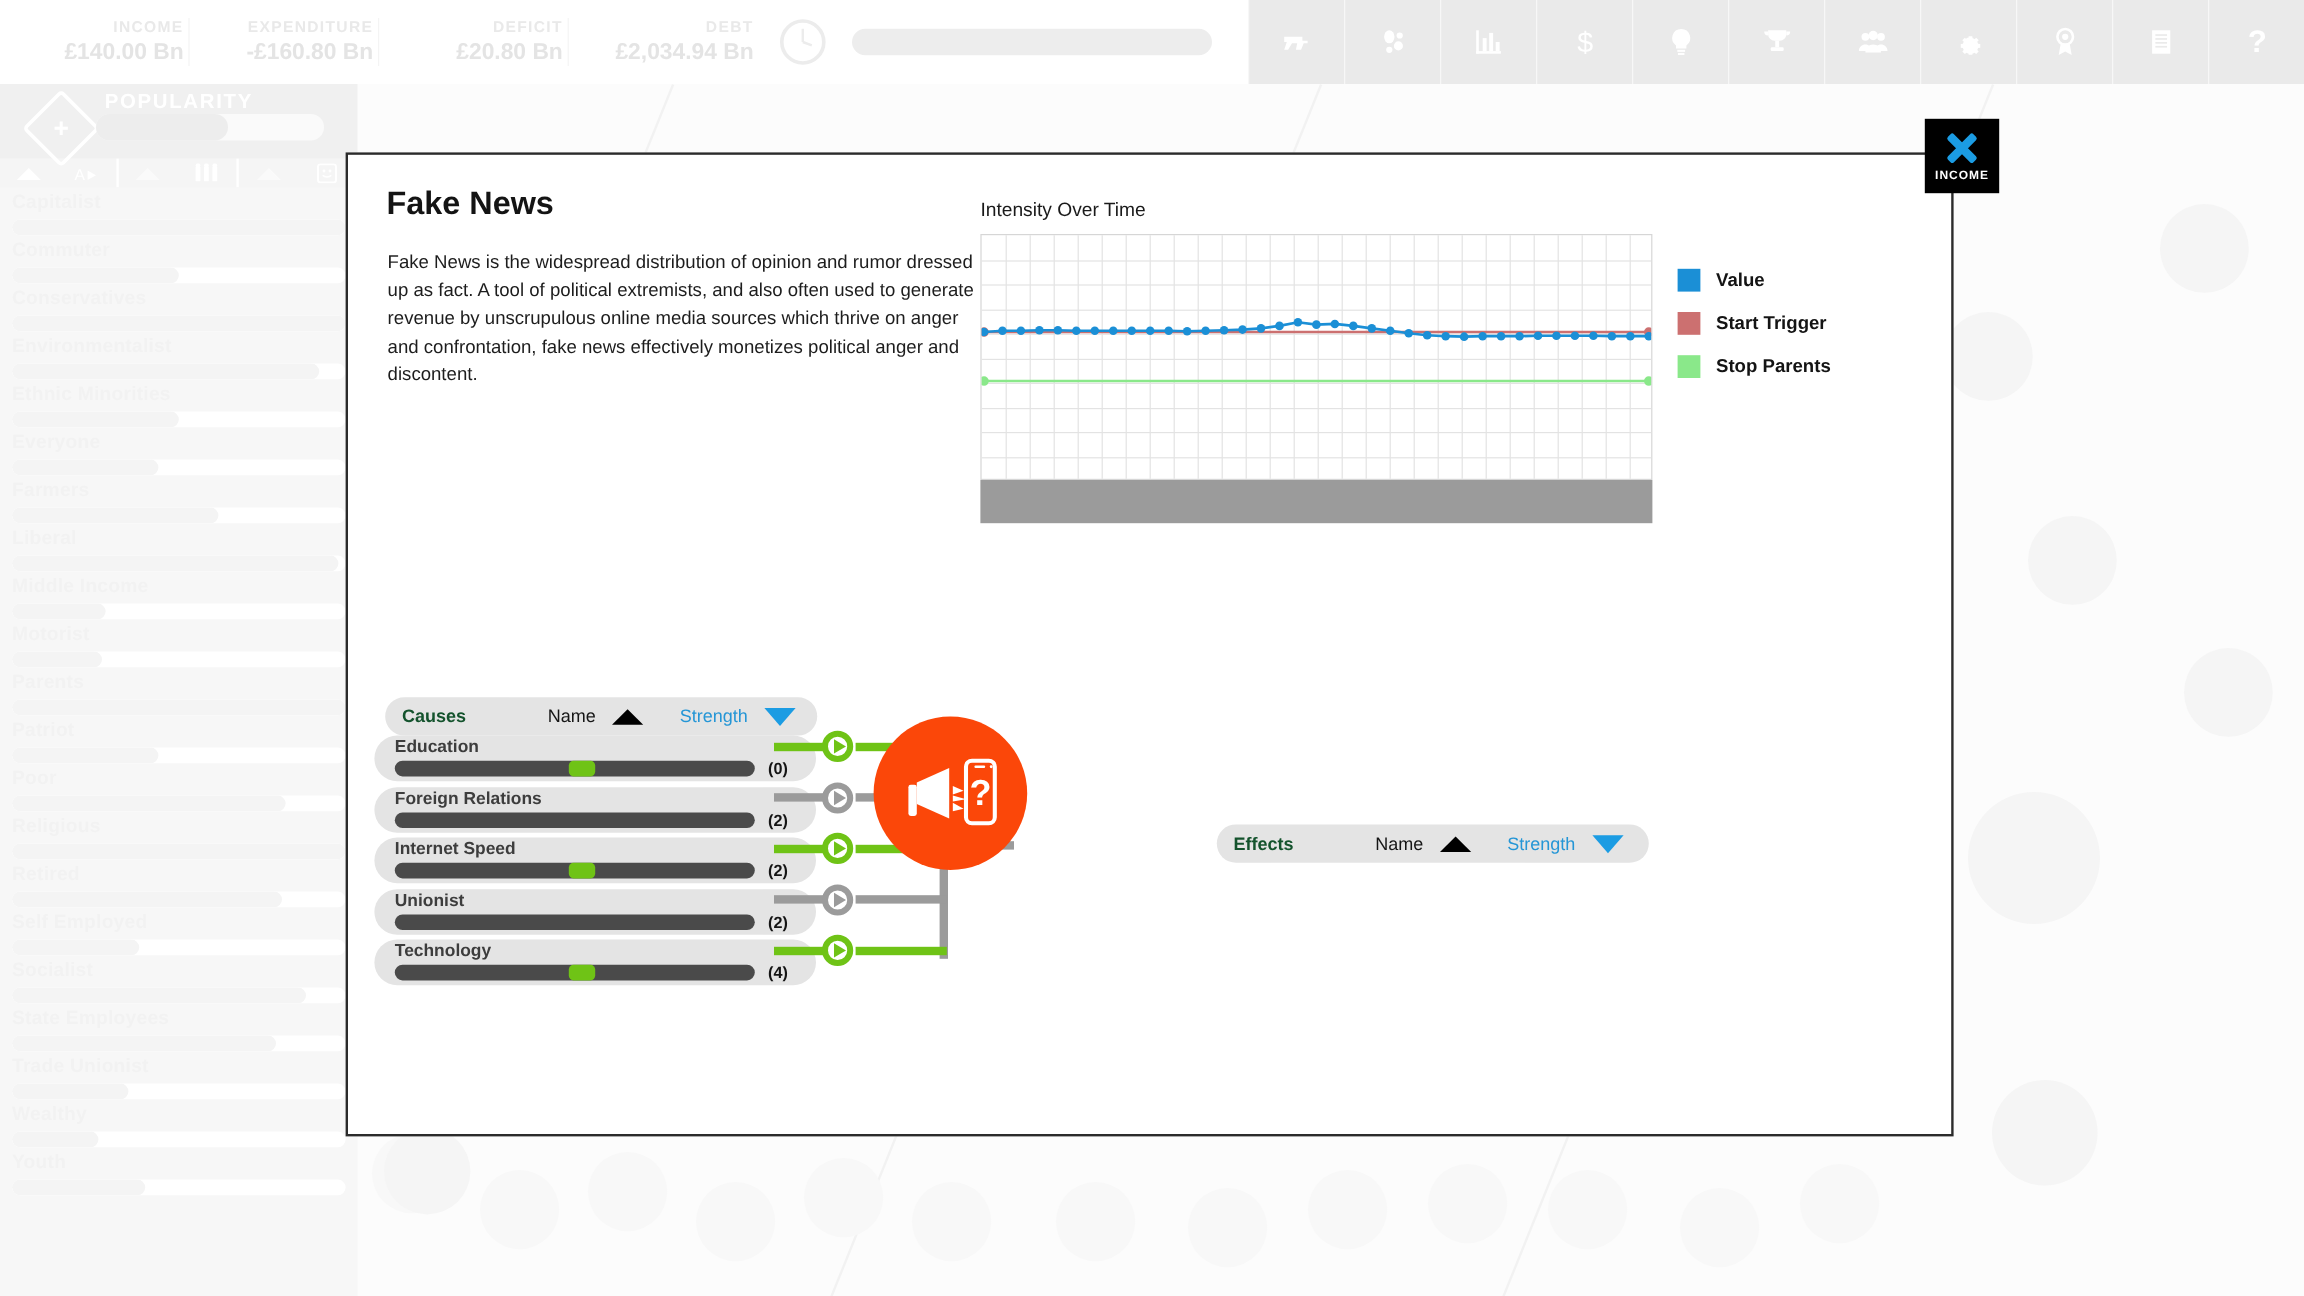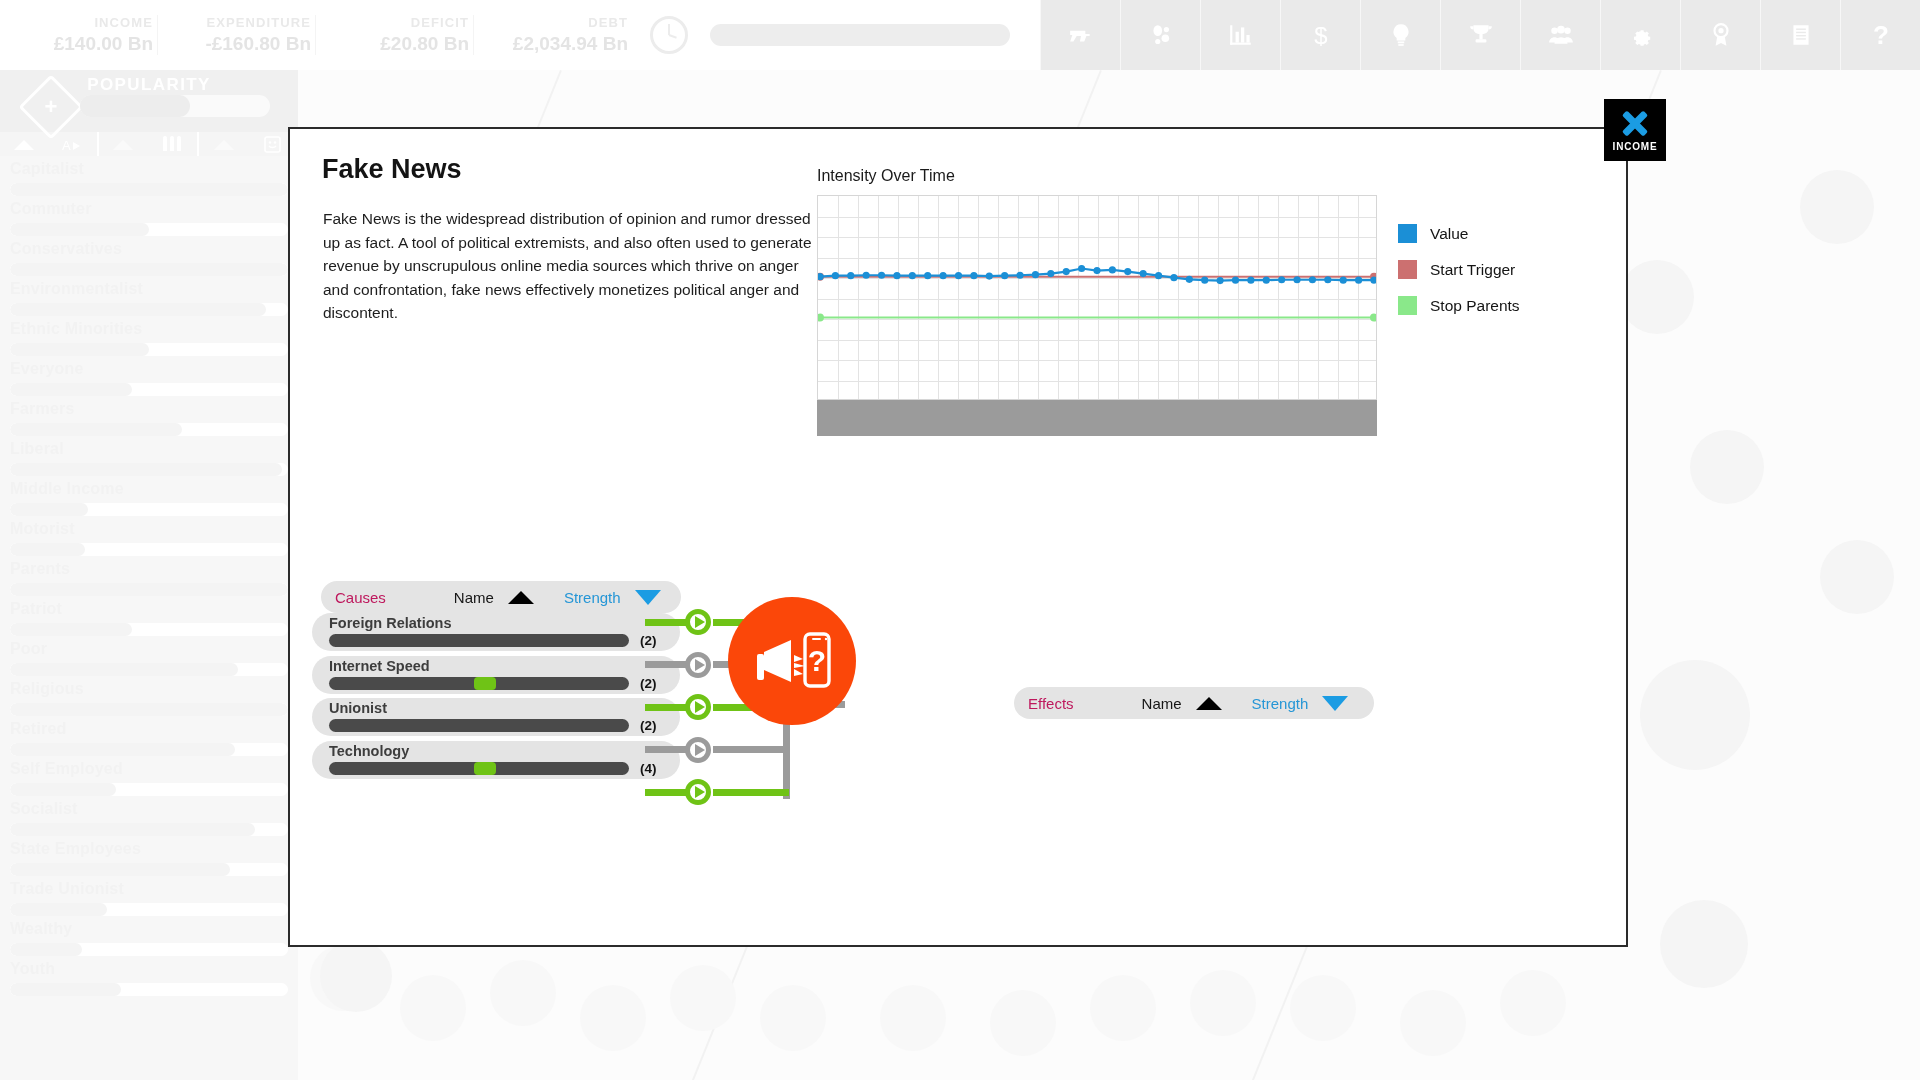--- a/index.html
+++ b/index.html
@@ -105,29 +105,29 @@
   #chart-block { position:absolute; left:527px; top:38px; }
   #chart-title { font-size:16px; color:#1a1a1a; margin-bottom:10px; }
   #chart-area { width:560px; height:205px; position:relative;
                 background:#ffffff; border:1px solid #d6d6d6; }
   #grid { position:absolute; inset:0; }
   .gv { position:absolute; top:0; bottom:0; width:1px; background:#e3e3e3; }
   .gh { position:absolute; left:0; right:0; height:1px; background:#e3e3e3; }
   #chart-svg { position:absolute; inset:0; }
   #chart-footer { width:560px; height:36px; background:#9b9b9b; }
 
-  #legend { position:absolute; left:1108px; top:95px; }
+  #legend { position:absolute; left:1108px; top:95px;font-weight:bold; }
   .lrow { display:flex; align-items:center; margin-bottom:17px; }
   .lswatch { width:19px; height:19px; margin-right:13px; }
   .llabel { font-size:15.5px; color:#141414; }
 
   
   .listhead { position:absolute; height:32px; border-radius:16px;
               background:#e4e4e4; display:flex; align-items:center; }
-  .lh-title { font-size:15px; color:#be185d; font-weight:normal; }
+  .lh-title { font-size:15px; color:#14532d; font-weight:bold; }
   .lh-name { font-size:15px; color:#161616; }
   .tri-up { width:0;height:0;border-left:13px solid transparent;
             border-right:13px solid transparent;border-bottom:13px solid #000; }
   .tri-dn { width:0;height:0;border-left:13px solid transparent;
             border-right:13px solid transparent;border-top:15px solid #1b9ce3; }
   .lh-strength { font-size:15px; color:#2596d6; }
 
   #causes-head { left:31px; top:452px; width:360px; padding:0 14px; }
   #effects-head { left:724px; top:558px; width:360px; padding:0 14px; }
 
@@ -606,20 +606,28 @@
     <div class="lh-title">Causes</div>
     <div class="lh-name" style="margin-left:68px">Name</div>
     <div class="tri-up" style="margin-left:14px"></div>
     <div class="lh-strength" style="margin-left:30px">Strength</div>
     <div class="tri-dn" style="margin-left:14px"></div>
   </div>
 
   <div id="cause-list">
       <div class="crow">
         <div class="crow-bg"></div>
+        <div class="crow-name">Education</div>
+        <div class="crow-track">
+          <div class="crow-marker" style="left:145px"></div>
+        </div>
+        <div class="crow-val">(0)</div>
+      </div>
+      <div class="crow">
+        <div class="crow-bg"></div>
         <div class="crow-name">Foreign Relations</div>
         <div class="crow-track"></div>
         <div class="crow-val">(2)</div>
       </div>
       <div class="crow">
         <div class="crow-bg"></div>
         <div class="crow-name">Internet Speed</div>
         <div class="crow-track">
           <div class="crow-marker" style="left:145px"></div>
         </div>

